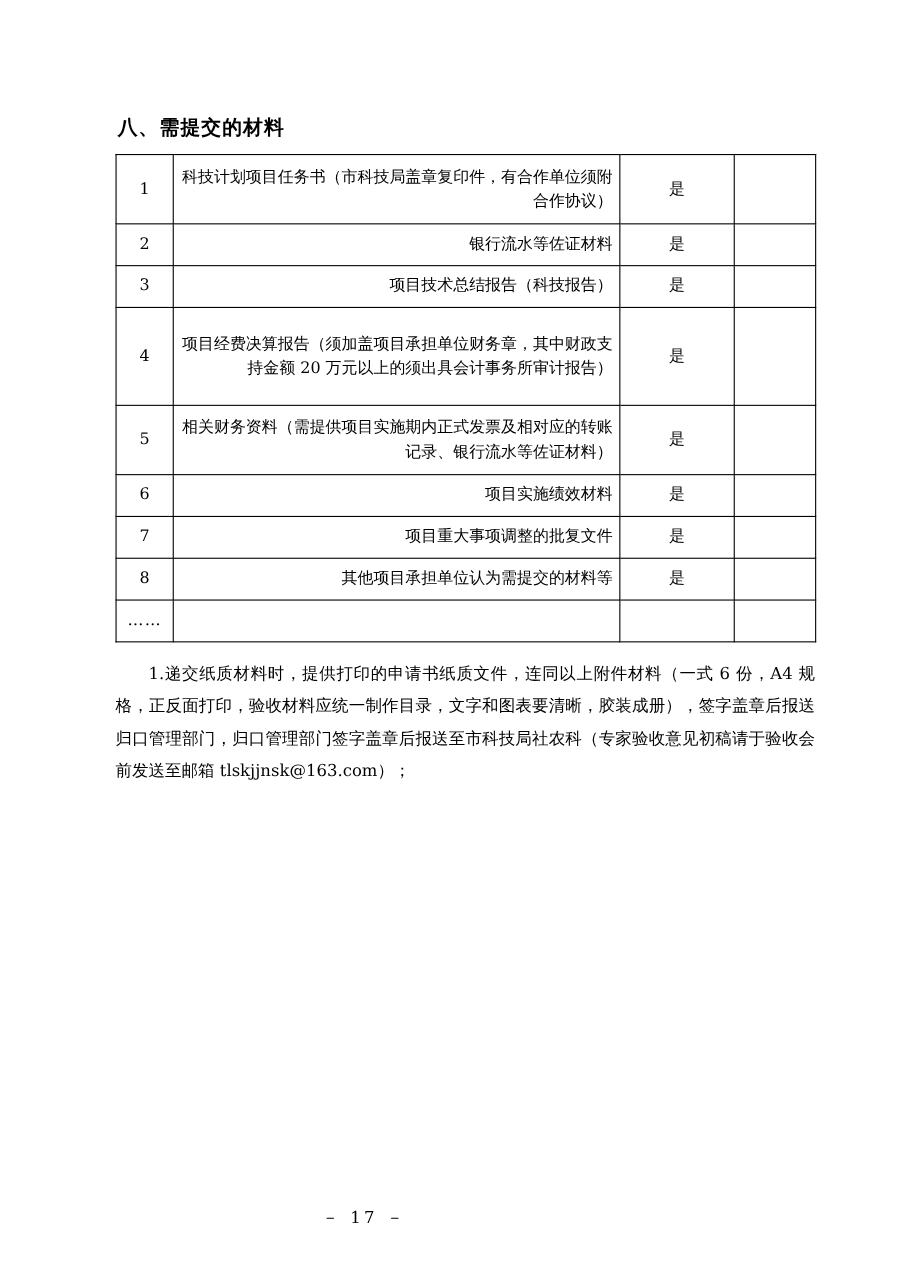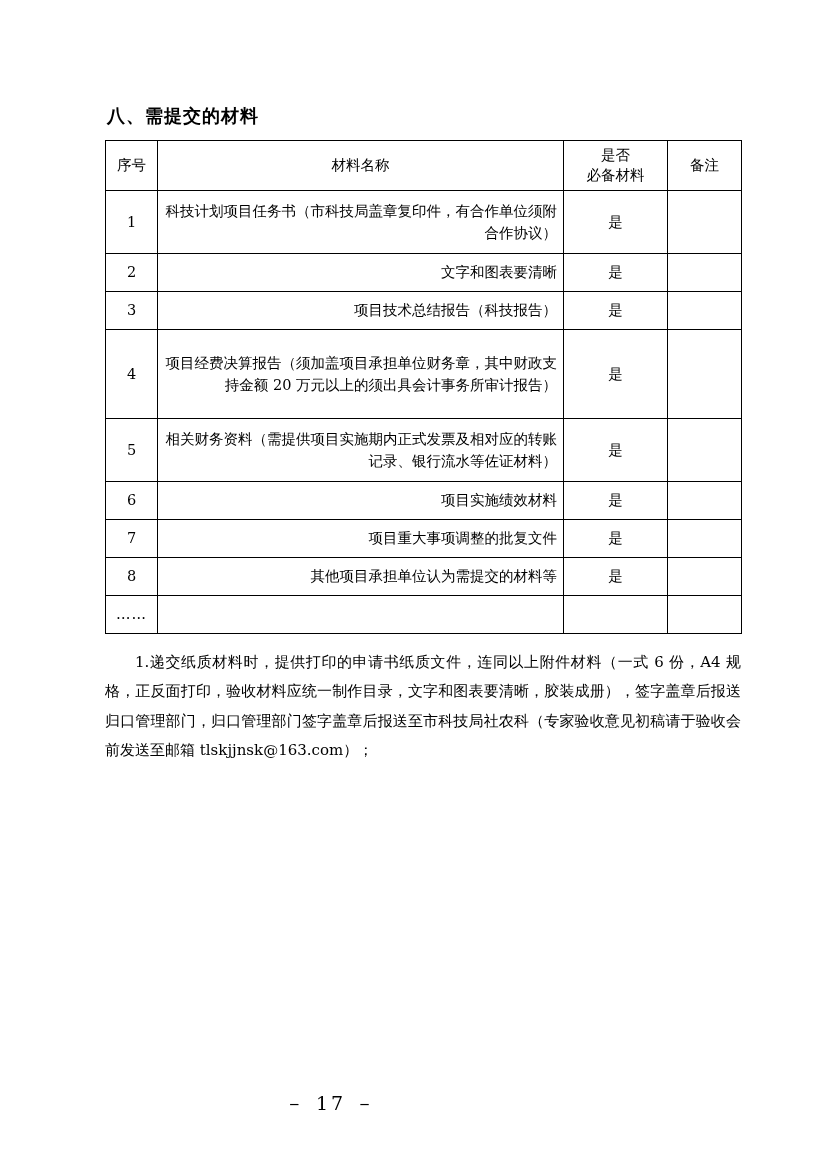--- a/index.html
+++ b/index.html
@@ -98,61 +98,52 @@
     margin: 0;
     text-indent: 30px;
     text-align: justify;
   }
   .pagenum {
     position: absolute;
     left: 0;
     right: 0;
     bottom: 52px;
     text-align: center;
-    font-size: 19px;
+    font-size: 15px;
     padding-right: 60px;
   }
   .pagenum span { letter-spacing: 3px; }
 </style>
 </head>
 <body>
 
 <div class="page">
   <div class="content">
 
     <div class="section-title">八、需提交的材料</div>
 
     <table class="materials">
       <colgroup>
         <col class="c-seq">
         <col class="c-name">
         <col class="c-req">
         <col class="c-note">
       </colgroup>
       <tbody>
-        <tr class="hdr">
-          <td>序号</td>
-          <td>材料名称</td>
-          <td class="two-line">
-            <div>是否</div>
-            <div>必备材料</div>
-          </td>
-          <td>备注</td>
-        </tr>
 
         <tr class="row-tall">
           <td class="seq">1</td>
           <td class="name">科技计划项目任务书（市科技局盖章复印件，有合作单位须附合作协议）</td>
           <td class="req">是</td>
           <td class="note"></td>
         </tr>
 
         <tr class="row-short">
           <td class="seq">2</td>
-          <td class="name">文字和图表要清晰</td>
+          <td class="name">银行流水等佐证材料</td>
           <td class="req">是</td>
           <td class="note"></td>
         </tr>
 
         <tr class="row-short">
           <td class="seq">3</td>
           <td class="name">项目技术总结报告（科技报告）</td>
           <td class="req">是</td>
           <td class="note"></td>
         </tr>

